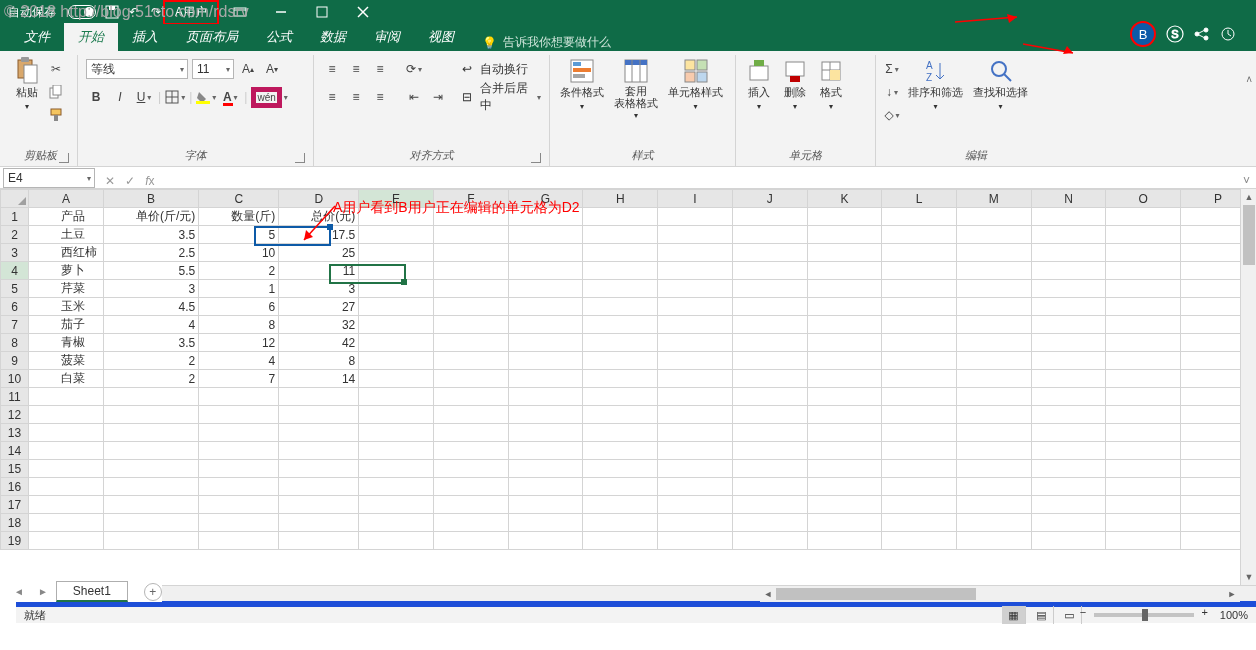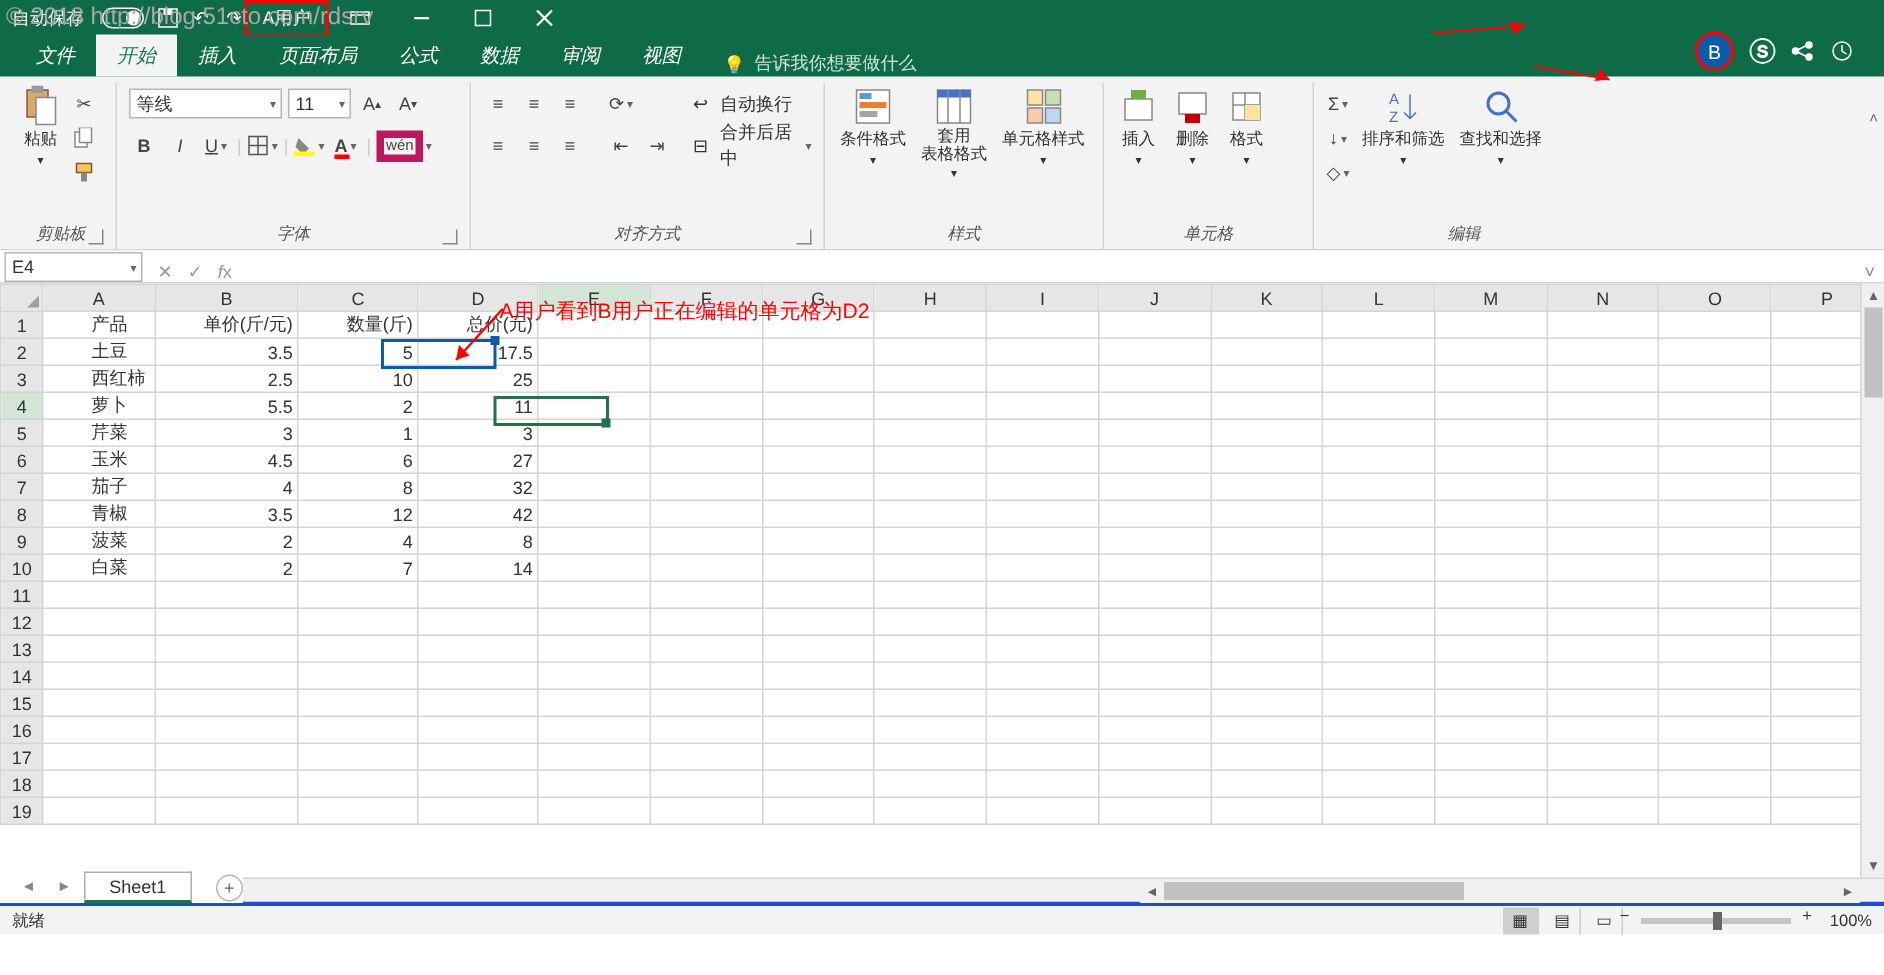--- a/index.html
+++ b/index.html
@@ -70,21 +70,21 @@
 .vscroll .arr { position:absolute; left:0; width:16px; height:16px; text-align:center; font-size:9px; color:#666; line-height:16px; }
 .hscroll { height:16px; background:#f0f0f0; border-top:1px solid #d4d4d4; display:flex; align-items:center; position:relative; }
 .sheet-tabs { display:flex; align-items:center; gap:2px; padding-left:8px; background:#fff; height:20px; margin-top:-4px; }
 .nav-arr { padding:0 6px; color:#888; font-size:10px; }
 .stab { padding:2px 16px; border:1px solid #aeaeae; border-bottom:2px solid #217346; background:#fff; font-size:12px; }
 .stab-add { width:18px; height:18px; border:1px solid #b5b5b5; border-radius:50%; display:flex; align-items:center; justify-content:center; margin-left:14px; font-size:12px; color:#666; }
 .hscroll-track { position:absolute; right:16px; top:0; height:16px; width:480px; background:#f0f0f0; }
 .hscroll-thumb { position:absolute; left:16px; top:2px; height:12px; width:200px; background:#c1c1c1; }
 .hscroll .arr { position:absolute; width:16px; height:16px; top:0; text-align:center; font-size:9px; color:#666; line-height:16px; }
 
-.status { height:22px; background:#f3f3f3; border-top:3px solid #1d4ed8; display:flex; align-items:center; font-size:11px; padding:0 8px; }
+.status { height:22px; background:#f3f3f3; border-top:6px solid #1d4ed8; display:flex; align-items:center; font-size:11px; padding:0 8px;margin-left:16px; }
 .status-right { margin-left:auto; display:flex; align-items:center; gap:4px; }
 .view-btn { width:24px; height:18px; display:inline-flex; align-items:center; justify-content:center; border-right:1px solid #ccc; font-size:11px; }
 .zoom-slider { width:100px; height:4px; background:#c4c4c4; position:relative; margin:0 8px; }
 .zoom-slider::before { content:"−"; position:absolute; left:-14px; top:-7px; }
 .zoom-slider::after { content:"+"; position:absolute; right:-14px; top:-7px; }
 .zoom-thumb { position:absolute; left:48px; top:-4px; width:6px; height:12px; background:#666; }
 svg { display:block; }
 </style>
 </head>
 <body>

